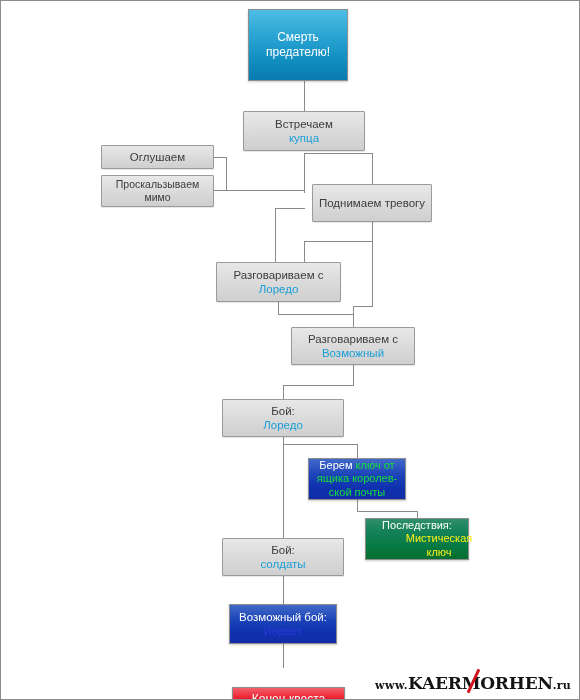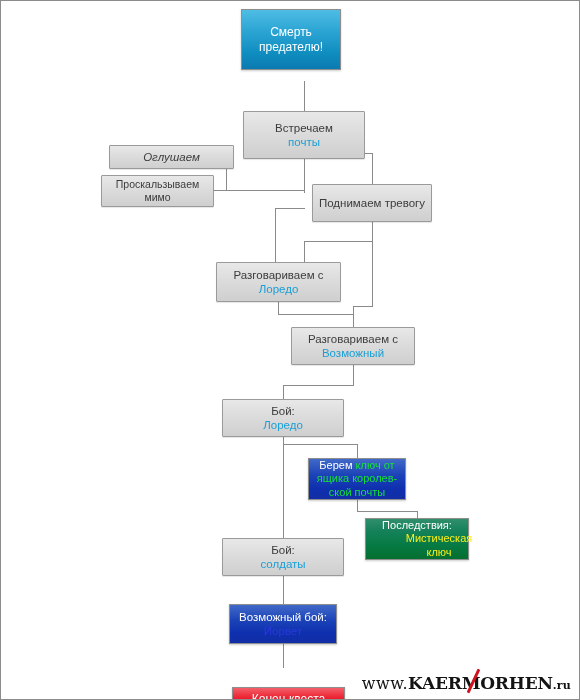--- a/index.html
+++ b/index.html
@@ -92,22 +92,22 @@
     right: 8px;
     bottom: 6px;
     z-index: 6;
     display: flex;
     align-items: baseline;
     color: #131313;
     font-family: "DejaVu Serif", serif;
     letter-spacing: 0.2px;
   }
   #watermark .wm-www {
-    font-size: 16px;
-    font-weight: 400;
+    font-size: 11px;
+    font-weight: 700;
     letter-spacing: 0.5px;
   }
   #watermark .wm-main {
     font-size: 17px;
     font-weight: 700;
     letter-spacing: -0.2px;
     position: relative;
   }
   #watermark .wm-ru {
     font-size: 11px;
@@ -164,31 +164,31 @@
   <div class="seg v" style="left:356px; top:443px; height:14px;"></div>
 
   <div class="seg v" style="left:356px; top:499px; height:11px;"></div>
   <div class="seg h" style="left:356px; top:510px; width:60px;"></div>
   <div class="seg v" style="left:416px; top:510px; height:7px;"></div>
 
   <div class="seg v" style="left:282px; top:575px; height:28px;"></div>
 
   <div class="seg v" style="left:282px; top:643px; height:24px;"></div>
 
-  <div class="node cyan" style="left:240px; top:8px; width:100px; height:61px;">
+  <div class="node cyan" style="left:247px; top:8px; width:100px; height:72px;">
     <span class="line1">Смерть</span>
     <span class="line2">предателю!</span>
   </div>
 
-  <div class="node grey" style="left:242px; top:110px; width:122px; height:48px;">
+  <div class="node grey" style="left:242px; top:110px; width:122px; height:40px;">
     <span class="line1">Встречаем</span>
-    <span class="line2 accent-cyan">почты</span>
-  </div>
-
-  <div class="node grey" style="left:108px; top:144px; width:125px; height:24px;font-style:italic;">
+    <span class="line2 accent-cyan">купца</span>
+  </div>
+
+  <div class="node grey" style="left:100px; top:144px; width:113px; height:24px;">
     <span class="line1">Оглушаем</span>
   </div>
 
   <div class="node grey" style="left:100px; top:174px; width:113px; height:32px; font-size:10.5px;">
     <span class="line1">Проскальзываем</span>
     <span class="line2">мимо</span>
   </div>
 
   <div class="node grey" style="left:311px; top:183px; width:120px; height:38px;">
     <span class="line1">Поднимаем тревогу</span>

